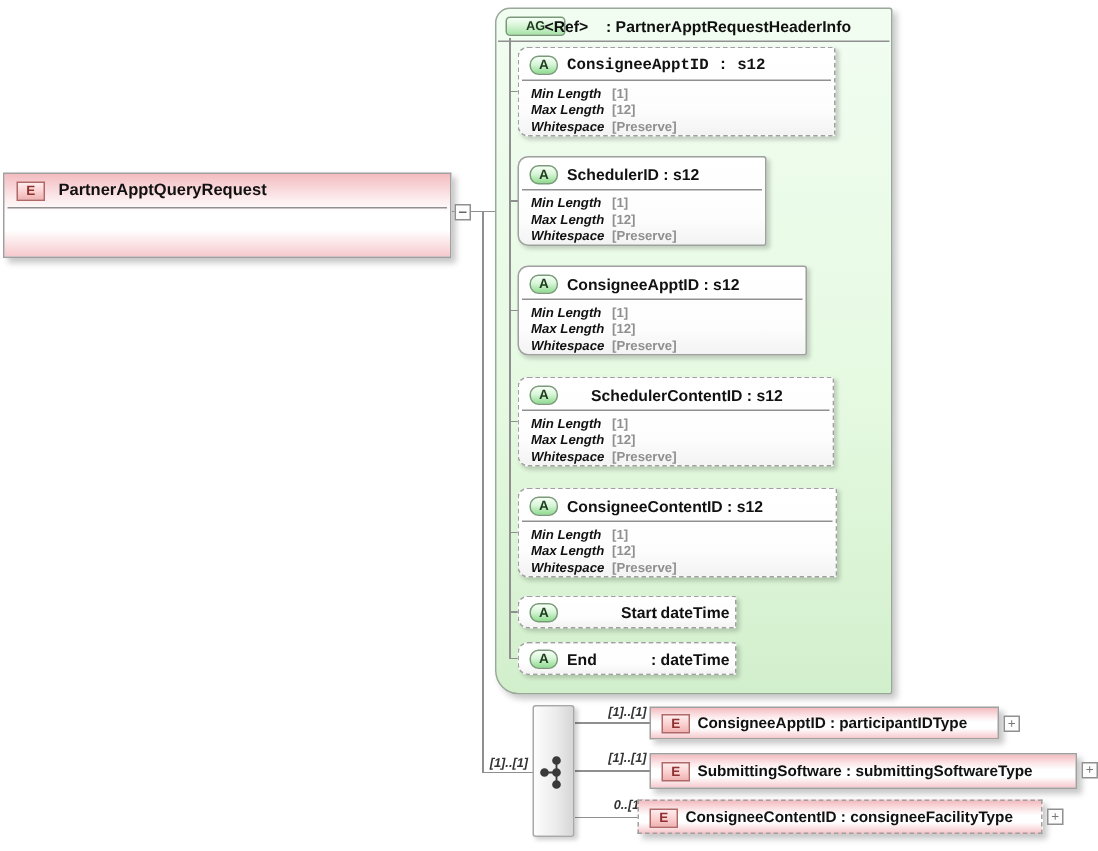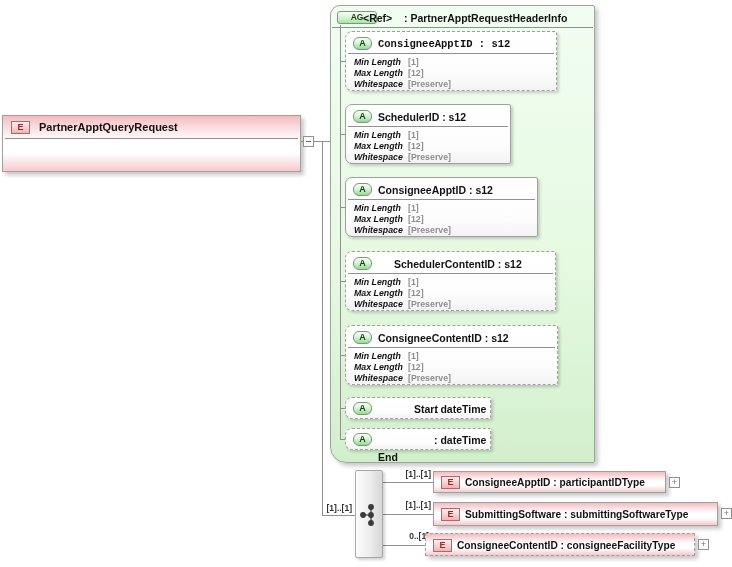--- a/index.html
+++ b/index.html
@@ -37,21 +37,21 @@
   .facet-label{font-style:italic;color:#111;width:54px;}
   .facet-value{color:#8f8f8f;}
   
   .handle{position:absolute;width:11px;height:11px;border:1px solid #909090;background:#fcfcfc;
           box-sizing:border-box;text-align:center;font-size:9px;line-height:9px;color:#777;}
   .minus-line{position:absolute;left:2px;right:2px;top:4px;border-top:1px solid #666;}
   
   #sequence-bar{position:absolute;left:355px;top:470px;width:28px;height:88px;border:1px solid #a8a8a8;
           border-radius:2px;background:linear-gradient(90deg,#fdfdfd 0%,#ececec 55%,#d6d6d6 100%);
           box-sizing:border-box;box-shadow:2px 2px 3px rgba(0,0,0,0.18);}
-  .occ-label{position:absolute;font-weight:bold;font-size:8.5px;color:#333;
+  .occ-label{position:absolute;font-weight:bold;font-style:italic;font-size:8.5px;color:#333;
              white-space:nowrap;text-align:right;}
   .child-label{font-size:10.2px;}
   svg.wires{position:absolute;left:0;top:0;pointer-events:none;}
 </style>
 </head>
 <body>
 
 <div id="canvas">
 
   <div class="node pink-grad shadowed" style="left:2px;top:115px;width:299px;height:57px;">
@@ -191,21 +191,21 @@
   </div>
 
   <div class="node attr-box dashed" style="left:345px;top:397px;width:146px;height:22px;">
     <span class="badge a-icon" style="left:7px;top:4px;">A</span>
     <span class="bold-label" style="left:32px;top:5px;padding-left:36px;">Start</span>
     <span class="bold-label" style="left:88px;top:5px;">: dateTime</span>
   </div>
 
   <div class="node attr-box dashed" style="left:345px;top:428px;width:146px;height:22px;">
     <span class="badge a-icon" style="left:7px;top:4px;">A</span>
-    <span class="bold-label" style="left:32px;top:22px;">End</span>
+    <span class="bold-label" style="left:32px;top:5px;">End</span>
     <span class="bold-label" style="left:88px;top:5px;">: dateTime</span>
   </div>
 
   <div id="sequence-bar">
     <svg width="26" height="86">
       <g stroke="#3a3a3a" stroke-width="1.2" fill="#3a3a3a">
         <line x1="7" y1="44" x2="15" y2="44"></line>
         <line x1="15" y1="36" x2="15" y2="52"></line>
         <circle cx="7" cy="44" r="2.3"></circle>
         <circle cx="15" cy="36" r="2.3"></circle>

